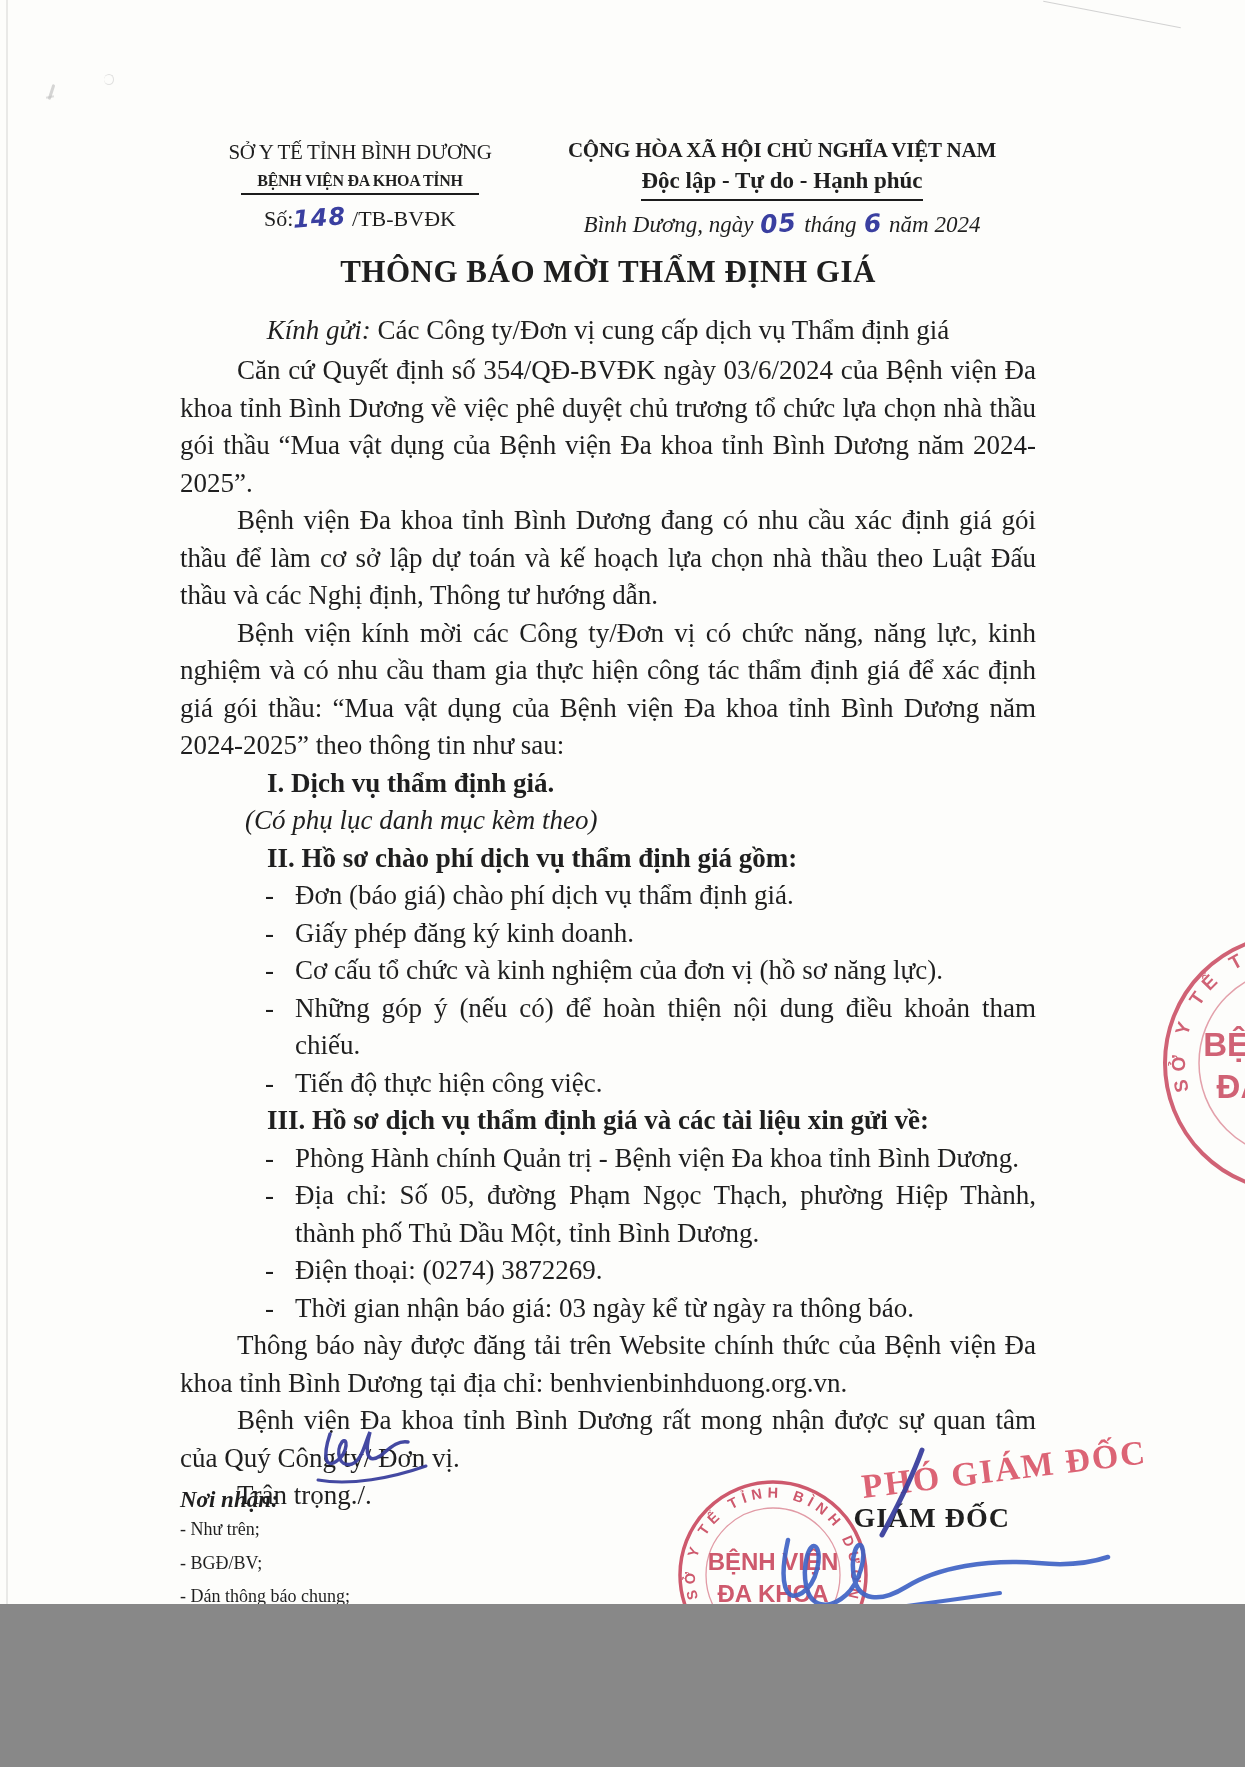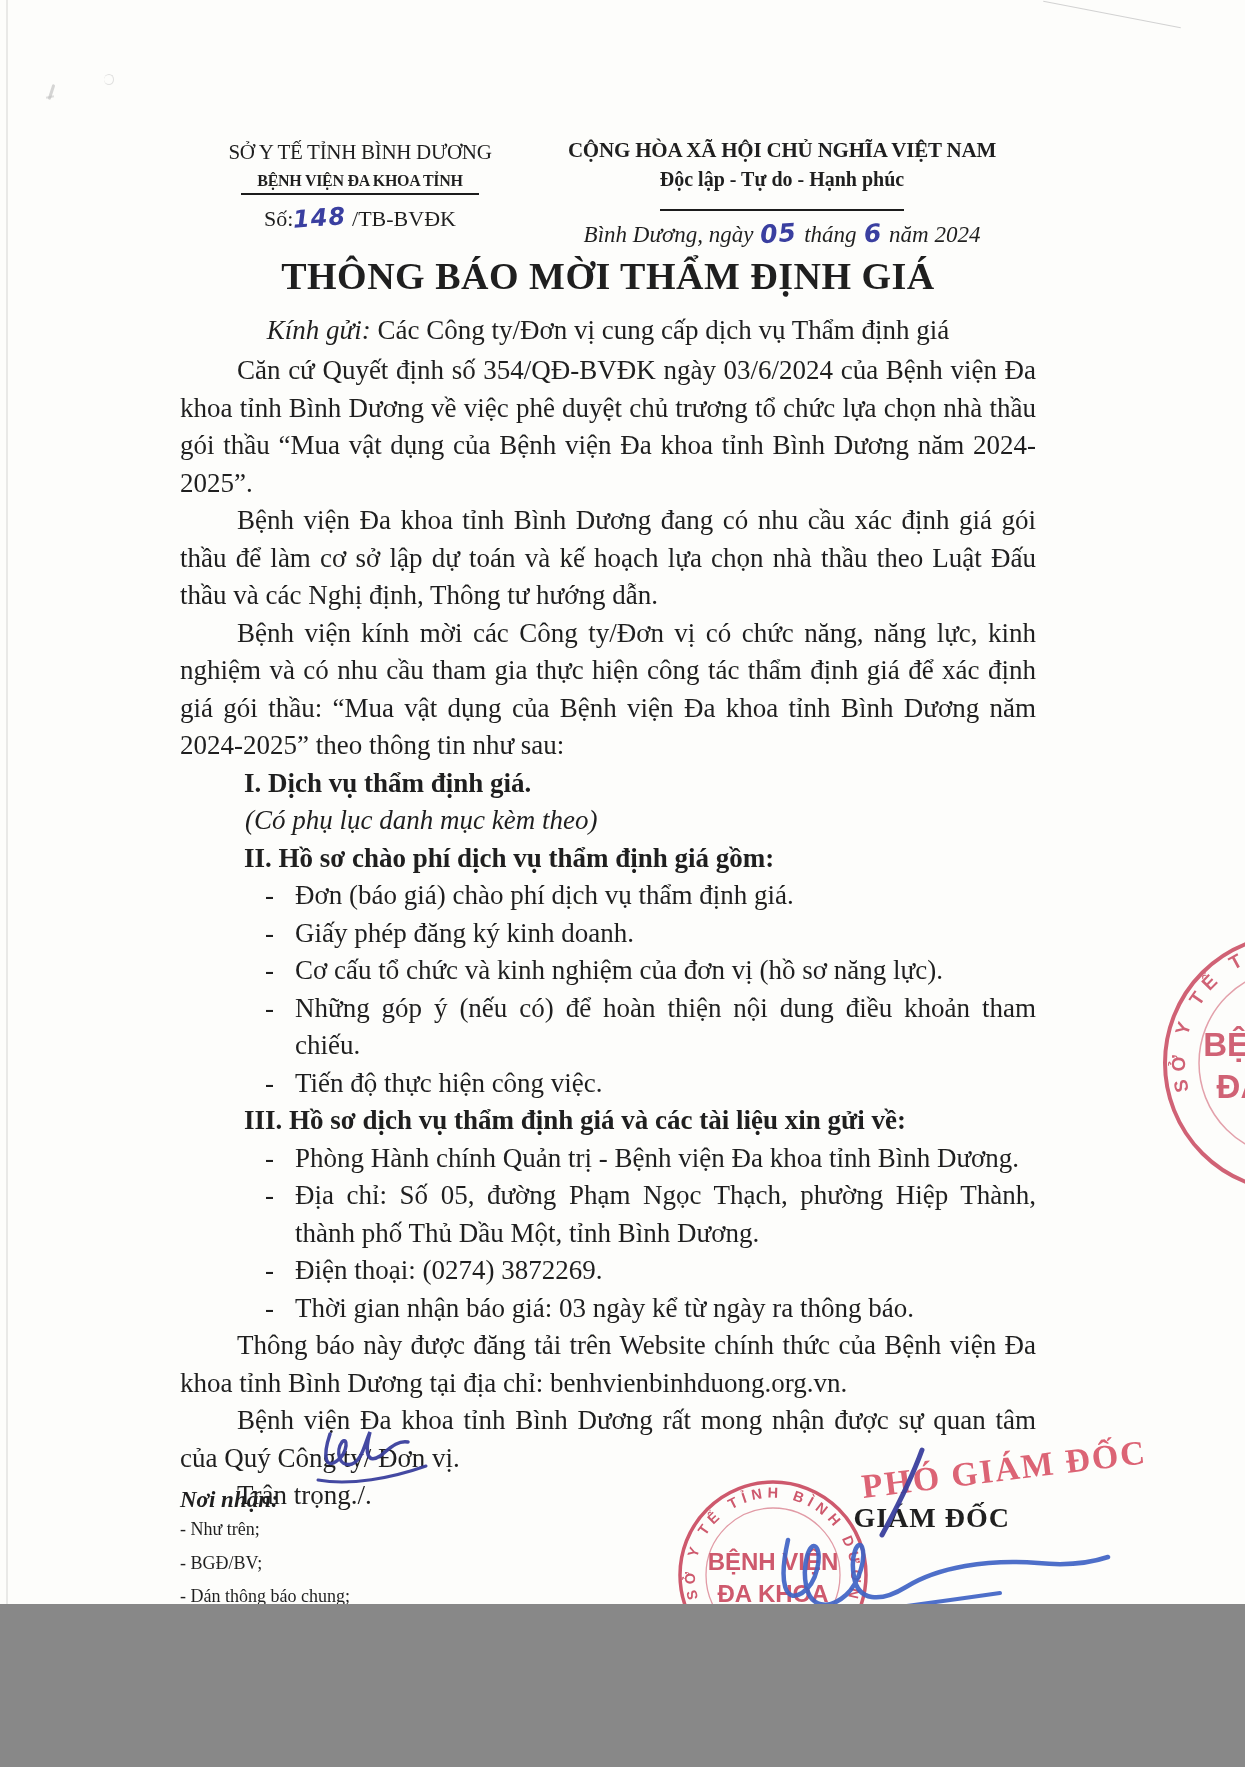--- a/index.html
+++ b/index.html
@@ -15,35 +15,35 @@
   .speck2{position:absolute;left:104px;top:74px;width:9px;height:9px;border:1.5px solid #c4c4c4;border-left:none;border-radius:50%;opacity:.5;}
 
   
   .hdr-left{position:absolute;left:188px;top:140px;width:344px;text-align:center;}
   .hdr-right{position:absolute;left:548px;top:138px;width:468px;text-align:center;}
   .org-parent{font-size:21px;letter-spacing:-.3px;}
   .org-name{font-size:16px;font-weight:bold;margin-top:7px;letter-spacing:-.3px;}
   .org-rule{width:238px;height:0;border-bottom:2px solid #1c1c1c;margin:3px auto 0;}
   .doc-number{font-size:22px;margin-top:9px;}
   .national-title{font-size:21px;font-weight:bold;letter-spacing:-.2px;}
-  .motto{display:inline-block;font-size:20px;font-weight:bold;margin-top:5px;padding-bottom:18px;border-bottom:2px solid #1c1c1c;}
+  .motto{display:inline-block;font-size:23px;font-weight:bold;margin-top:5px;padding-bottom:5px;border-bottom:2px solid #1c1c1c;}
   .dateline{font-size:23px;font-style:italic;margin-top:8px;}
   .hand-blue{font-family:"DejaVu Sans",sans-serif;font-style:italic;font-weight:bold;color:#3a3fa0;display:inline-block;transform:rotate(-4deg);font-size:24px;letter-spacing:1px;}
   .hand-blue.sm{font-size:25px;}
   .num-gap{margin:0 7px;}
 
   
-  .doc-title{position:absolute;left:180px;top:254px;width:856px;text-align:center;font-size:38px;font-weight:bold;letter-spacing:.5px;}
+  .doc-title{position:absolute;left:180px;top:254px;width:856px;text-align:center;font-size:31px;font-weight:bold;letter-spacing:.5px;}
   .salutation{position:absolute;left:180px;top:315px;width:856px;text-align:center;font-size:27px;}
   .salutation .kg{font-style:italic;}
 
   
   .content{position:absolute;left:180px;top:352px;width:856px;font-size:27px;line-height:37.5px;text-align:justify;}
   .para{text-indent:57px;}
-  .sec-h{font-weight:bold;margin-left:64px;text-align:left;}
+  .sec-h{font-weight:bold;margin-left:87px;text-align:left;}
   .sec-note{font-style:italic;margin-left:65px;text-align:left;}
   .li{position:relative;padding-left:115px;text-align:justify;}
   .li .dash{position:absolute;left:85px;top:0;}
   .closing-line{text-indent:57px;}
 
   
   .recipients{position:absolute;left:180px;top:1487px;width:420px;}
   .recipients-label{font-size:23px;font-weight:bold;font-style:italic;}
   .recipient-item{font-size:18px;line-height:33.5px;}
   .signer-title{position:absolute;left:690px;top:1462px;width:320px;text-align:right;font-size:28px;font-weight:bold;letter-spacing:1px;margin-top:40px;}

